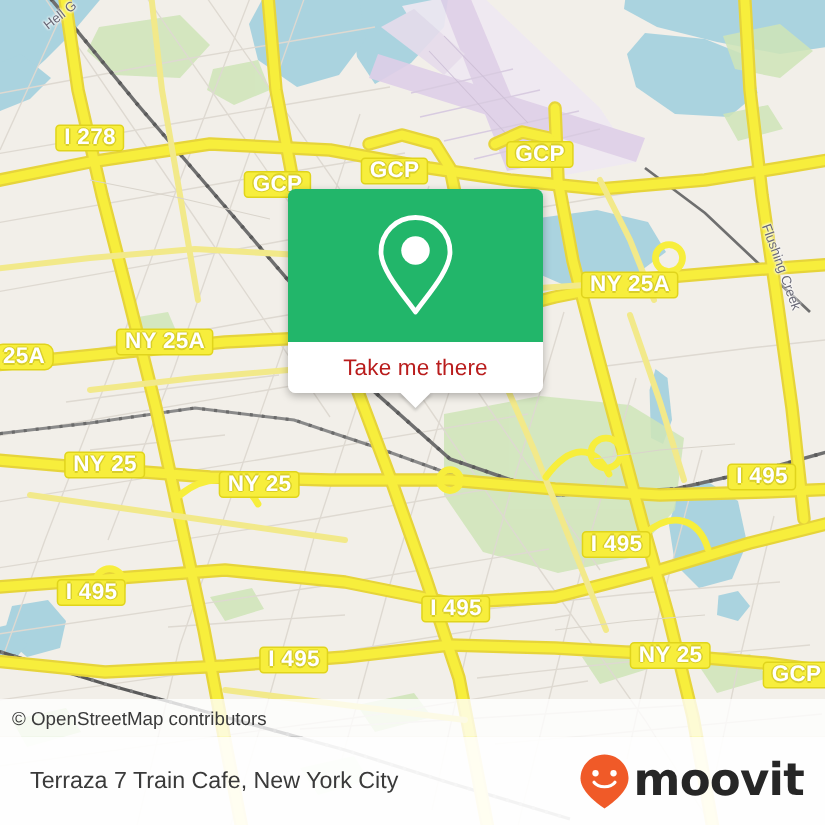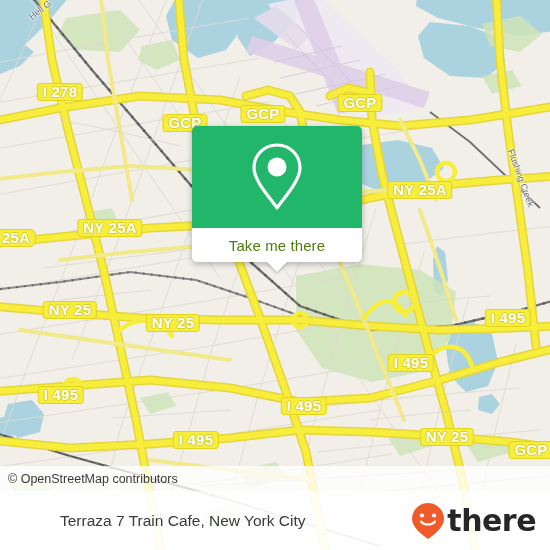--- a/index.html
+++ b/index.html
@@ -79,21 +79,21 @@
     height: 34px;
     border-bottom-left-radius: 5px;
     border-bottom-right-radius: 5px;
     display: flex;
     align-items: center;
     justify-content: center;
     position: relative;
   }
   #callout-label {
     font-size: 15px;
-    color: #4d7c0f;
+    color: #b91c1c;
     font-family: "Liberation Sans", sans-serif;
     letter-spacing: 0.1px;
   }
   #callout-tail {
     position: absolute;
     left: 50%; bottom: -10px;
     margin-left: -11px;
     width: 0; height: 0;
     border-left: 11px solid transparent;
     border-right: 11px solid transparent;
@@ -125,21 +125,20 @@
     z-index: 35;
     display: flex;
     align-items: center;
     justify-content: space-between;
   }
   #footer-title {
     font-size: 15.5px;
     color: #3a3a3a;
     padding-left: 20px;
     font-family: "Liberation Sans", sans-serif;
-    margin-left: 40px;
   }
   #moovit-logo {
     display: flex;
     align-items: center;
     padding-right: 14px;
   }
   #moovit-wordmark {
     font-size: 30px;
     color: #262626;
     font-family: "DejaVu Sans", sans-serif;
@@ -384,17 +383,17 @@
 
   <div id="footer-bar">
     <span id="footer-title">Terraza 7 Train Cafe, New York City</span>
     <div id="moovit-logo">
       <svg width="34" height="38" viewBox="0 0 34 38">
         <path d="M17 1 C8.2 1 1 8.2 1 17 C1 25 11 33 17 37 C23 33 33 25 33 17 C33 8.2 25.8 1 17 1 Z" fill="#f05a28"></path>
         <circle cx="11" cy="13.5" r="2.1" fill="#ffffff"></circle>
         <circle cx="23" cy="13.5" r="2.1" fill="#ffffff"></circle>
         <path d="M10 19.5 C13 23.5 21 23.5 24 19.5" fill="none" stroke="#ffffff" stroke-width="2.1" stroke-linecap="round"></path>
       </svg>
-      <span id="moovit-wordmark">there</span>
+      <span id="moovit-wordmark">moovit</span>
     </div>
   </div>
 
 </div>
 
 </body></html>

